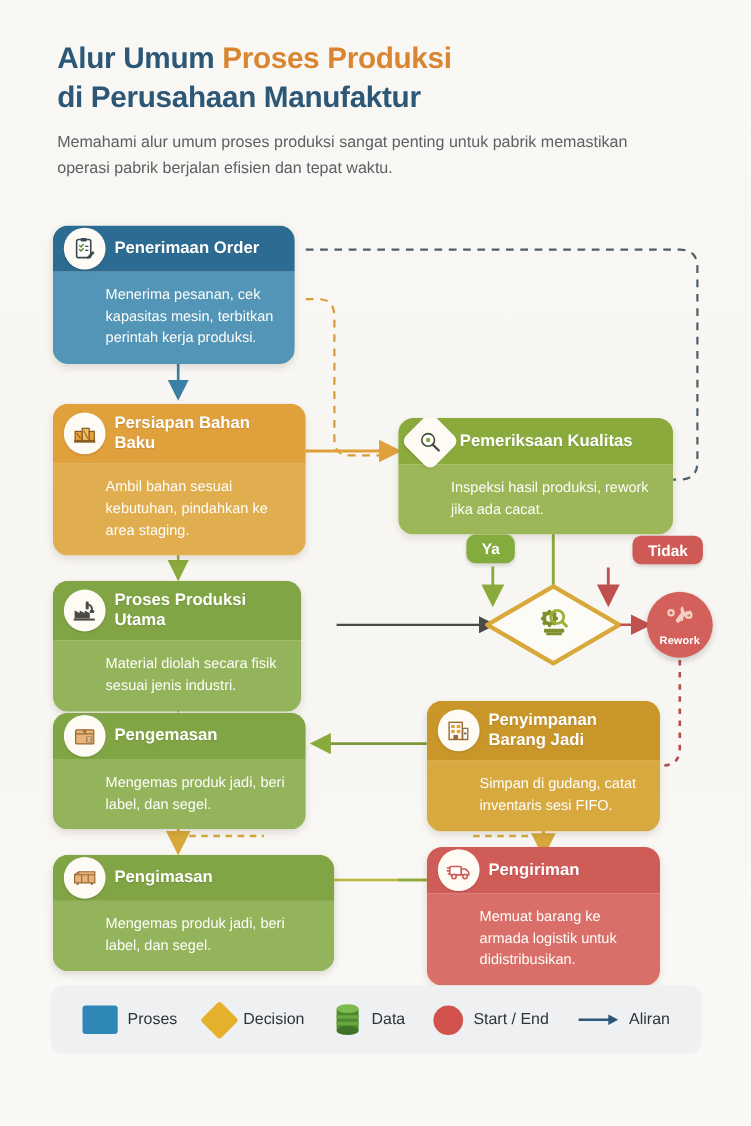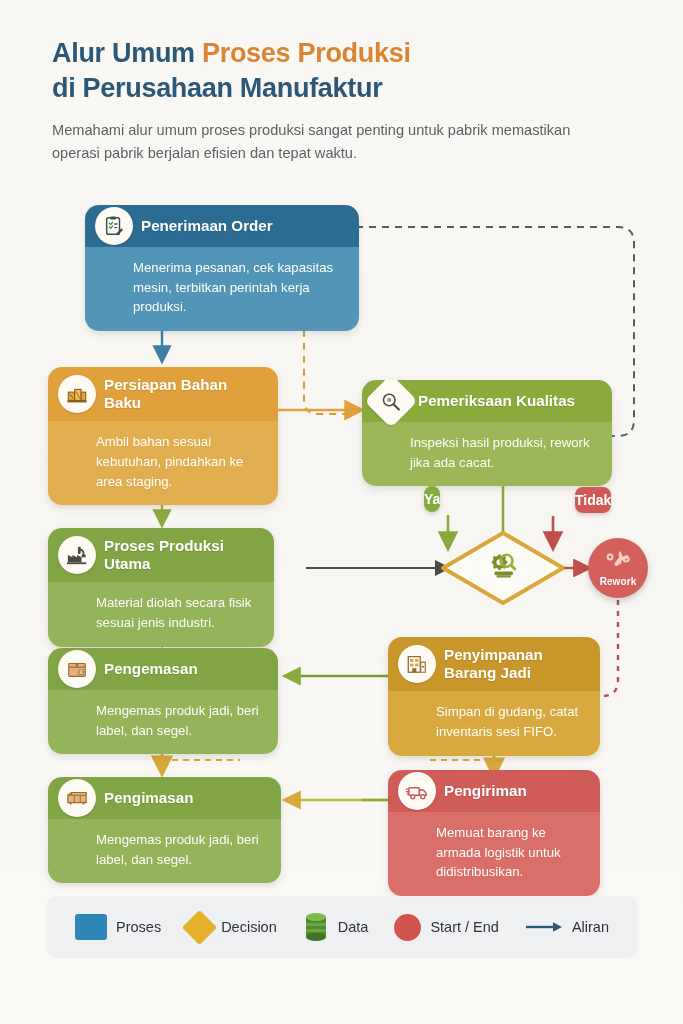--- a/index.html
+++ b/index.html
@@ -60,21 +60,21 @@
   .c-blue   .hd { background:#2d6c92; } .c-blue   .bd { background:#5395b6; }
   .c-orange .hd { background:#e0a03c; } .c-orange .bd { background:#e0ae4f; }
   .c-green  .hd { background:#8aab3c; } .c-green  .bd { background:#9cb757; }
   .c-green2 .hd { background:#81a545; } .c-green2 .bd { background:#94b45c; }
   .c-gold   .hd { background:#c9962a; } .c-gold   .bd { background:#d7a93f; }
   .c-red    .hd { background:#d05c58; } .c-red    .bd { background:#d96f68; }
   
   .badge {
     position: absolute; border-radius: 8px;
     color: #fff; font-weight: bold; font-size: 14px;
-    padding: 5px 0;
+    padding: 5px 14px;
     box-shadow: 0 2px 4px rgba(0,0,0,0.16);
   }
   .badge.ya { background: #84ab3e; }
   .badge.tidak { background: #cf5a55; }
   
   .rework {
     position: absolute; width: 60px; height: 60px; border-radius: 50%;
     background: #d4605b;
     box-shadow: 0 3px 6px rgba(0,0,0,0.18);
     display: flex; flex-direction: column; align-items: center; justify-content: center;
@@ -168,21 +168,21 @@
     <path d="M172,760 L240,760" fill="none" stroke="#d8a93a" stroke-width="2.2" stroke-dasharray="6,5"></path>
 
     <path d="M494,737 L494,770" fill="none" stroke="#d8a93a" stroke-width="2.8" marker-end="url(#ah-gold)"></path>
     <path d="M430,760 L482,760" fill="none" stroke="#d8a93a" stroke-width="2.2" stroke-dasharray="6,5"></path>
 
     <path d="M388,800 L290,800" fill="none" stroke="#b9b83f" stroke-width="2.4" marker-end="url(#ah-gold)"></path>
 
     <path d="M362,800 L388,800" fill="none" stroke="#8aab3c" stroke-width="2.4"></path>
   </svg>
 
-  <div class="card c-blue" style="left:48px; top:205px; width:274px;margin-left:37px;">
+  <div class="card c-blue" style="left:48px; top:205px; width:220px;">
     <div class="hd">
       <span class="ic">
         <svg width="22" height="22" viewBox="0 0 24 24">
           <rect x="4" y="3" width="14" height="18" rx="2" fill="#fff" stroke="#3b4c57" stroke-width="1.6"></rect>
           <rect x="8" y="1.5" width="6" height="3.4" rx="1" fill="#3b4c57"></rect>
           <path d="M7 9 l1.4 1.4 L10.6 8" stroke="#5a8f3a" stroke-width="1.5" fill="none" stroke-linecap="round"></path>
           <path d="M7 13 l1.4 1.4 L10.6 12" stroke="#5a8f3a" stroke-width="1.5" fill="none" stroke-linecap="round"></path>
           <line x1="12.4" y1="9.8" x2="15.6" y2="9.8" stroke="#3b4c57" stroke-width="1.4"></line>
           <line x1="12.4" y1="13.8" x2="15.6" y2="13.8" stroke="#3b4c57" stroke-width="1.4"></line>
           <path d="M15 19.5 l5-5 1.8 1.8 -5 5 -2.4 .6 z" fill="#3b4c57"></path>
@@ -270,21 +270,21 @@
           <rect x="6.8" y="16.5" width="4.6" height="4.5" fill="#9a6a32"></rect>
           <path d="M16 10 h5 v11 h-5 z" fill="#fff" stroke="#9a6a32" stroke-width="1.3"></path>
           <circle cx="18.5" cy="15" r="1.2" fill="#9a6a32"></circle>
         </svg>
       </span>
       <span class="ttl">Penyimpanan Barang Jadi</span>
     </div>
     <div class="bd">Simpan di gudang, catat inventaris sesi FIFO.</div>
   </div>
 
-  <div class="card c-green2" style="left:48px; top:777px; width:233px;">
+  <div class="card c-green2" style="left:48px; top:777px; width:256px;">
     <div class="hd">
       <span class="ic">
         <svg width="22" height="22" viewBox="0 0 24 24">
           <path d="M2 9 L6 6 L22 6 L22 17 L2 17 Z" fill="#e5b47a" stroke="#9a6a32" stroke-width="1.2"></path>
           <path d="M2 9 L22 9" stroke="#9a6a32" stroke-width="1.1"></path>
           <path d="M9 9 L9 17 M15.5 9 L15.5 17" stroke="#9a6a32" stroke-width="1.1"></path>
           <path d="M6 6 L6 9" stroke="#9a6a32" stroke-width="1.1"></path>
           <rect x="4" y="17" width="2" height="2" fill="#9a6a32"></rect>
           <rect x="18" y="17" width="2" height="2" fill="#9a6a32"></rect>
         </svg>

